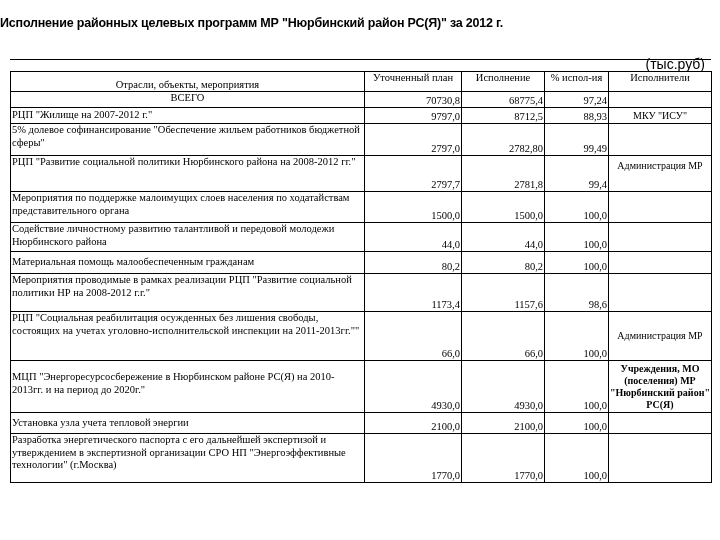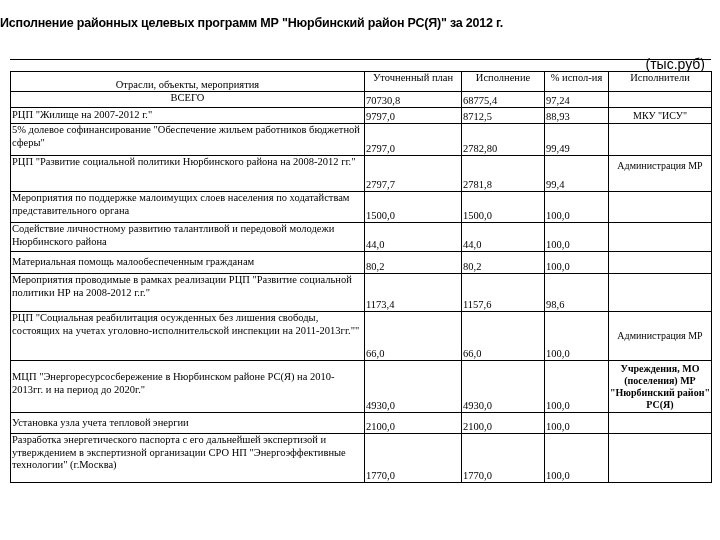--- a/index.html
+++ b/index.html
@@ -18,21 +18,21 @@
   table.report {
     position: absolute; left: 10px; top: 61px;
     border-collapse: collapse; table-layout: fixed; width: 701px;
     font-family: "Liberation Serif", serif; font-size: 10.5px; line-height: 12.5px; margin-top: 10px;
   }
   table.report td {
     border: 1px solid #000; padding: 0 1px; vertical-align: bottom; overflow: hidden;
   }
   table.report tr.hdr td { text-align: center; vertical-align: middle; }
   td.name { text-align: left; vertical-align: top !important; }
-  td.num { }
+  td.num { text-align: right; }
   td.exec { text-align: center; vertical-align: middle !important; font-size: 10px; line-height: 12px; }
   tr.bold td.name, tr.bold td.num { font-weight: normal; }
   td.center { text-align: center !important; }
   col.c1 { width: 354px; }
   col.c2 { width: 97px; }
   col.c3 { width: 83px; }
   col.c4 { width: 64px; }
   col.c5 { width: 103px; }
 </style>
 </head>

